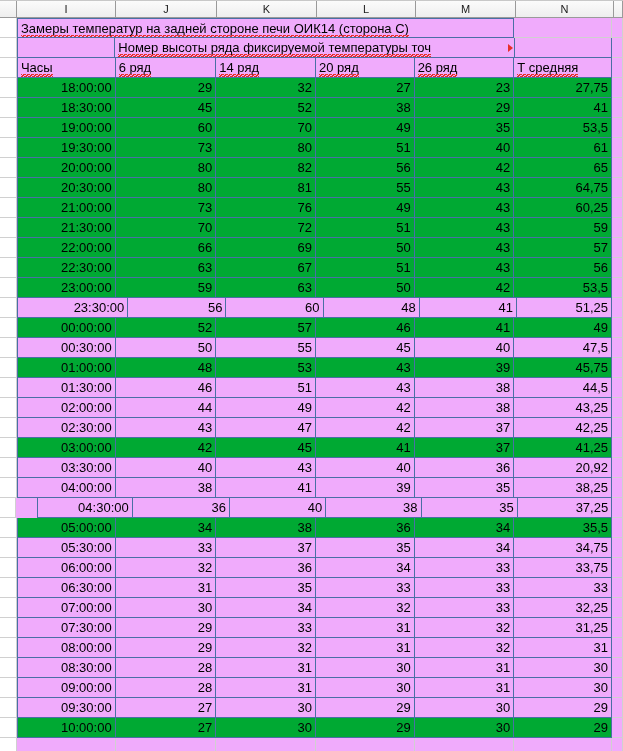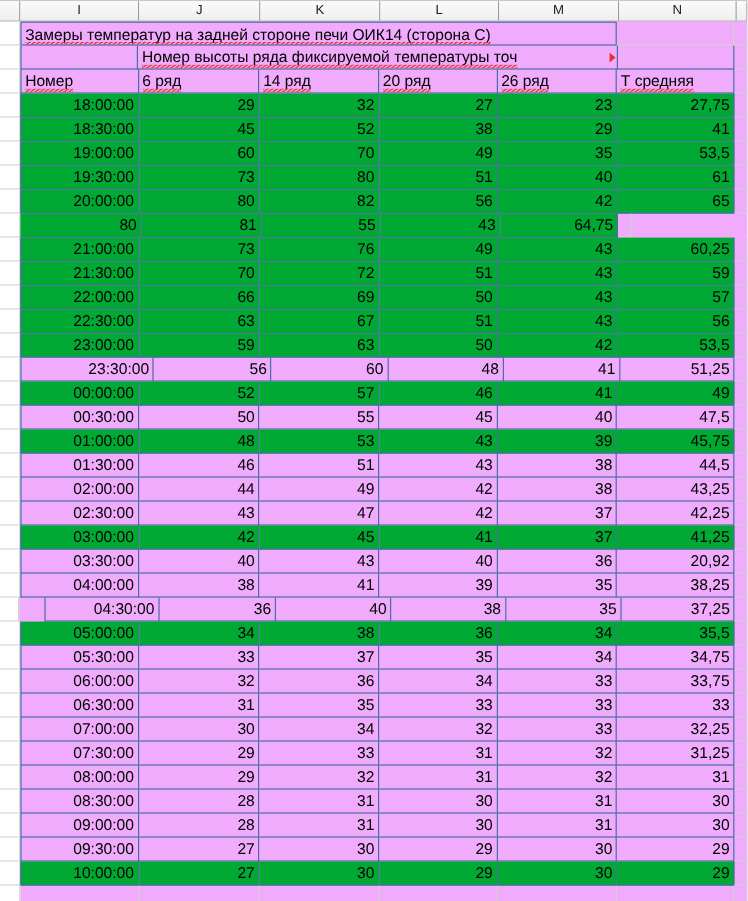--- a/index.html
+++ b/index.html
@@ -163,21 +163,21 @@
         <span class="sq">Номер высоты ряда фиксируемой температуры точ</span>
         <span class="overflow-tri"></span>
       </div>
       <div class="cell bx" style="width:98px"></div>
       <div class="cell gx" style="width:11px"></div>
     </div>
 
     <div class="row">
       <div class="cell gutter" style="width:17px"></div>
       <div class="cell txt bx bx-left" style="width:99px">
-        <span class="sq">Номер</span>
+        <span class="sq">Часы</span>
         </div>
       <div class="cell txt bx" style="width:101px">
         <span class="sq">6 ряд</span>
         </div>
       <div class="cell txt bx" style="width:100px">
         <span class="sq">14 ряд</span>
         </div>
       <div class="cell txt bx" style="width:99px">
         <span class="sq">20 ряд</span>
         </div>
@@ -236,20 +236,21 @@
           <div class="cell num bx bx-left green" style="width: 99px;">20:00:00</div>
           <div class="cell num bx green" style="width: 101px;">80</div>
           <div class="cell num bx green" style="width: 100px;">82</div>
           <div class="cell num bx green" style="width: 99px;">56</div>
           <div class="cell num bx green" style="width: 100px;">42</div>
           <div class="cell num bx green" style="width: 98px;">65</div>
           <div class="cell gx" style="width: 11px;"></div>
         </div>
         <div class="row">
           <div class="cell gutter" style="width: 17px;"></div>
+          <div class="cell num bx bx-left green" style="width: 99px;">20:30:00</div>
           <div class="cell num bx green" style="width: 101px;">80</div>
           <div class="cell num bx green" style="width: 100px;">81</div>
           <div class="cell num bx green" style="width: 99px;">55</div>
           <div class="cell num bx green" style="width: 100px;">43</div>
           <div class="cell num bx green" style="width: 98px;">64,75</div>
           <div class="cell gx" style="width: 11px;"></div>
         </div>
         <div class="row">
           <div class="cell gutter" style="width: 17px;"></div>
           <div class="cell num bx bx-left green" style="width: 99px;">21:00:00</div>

